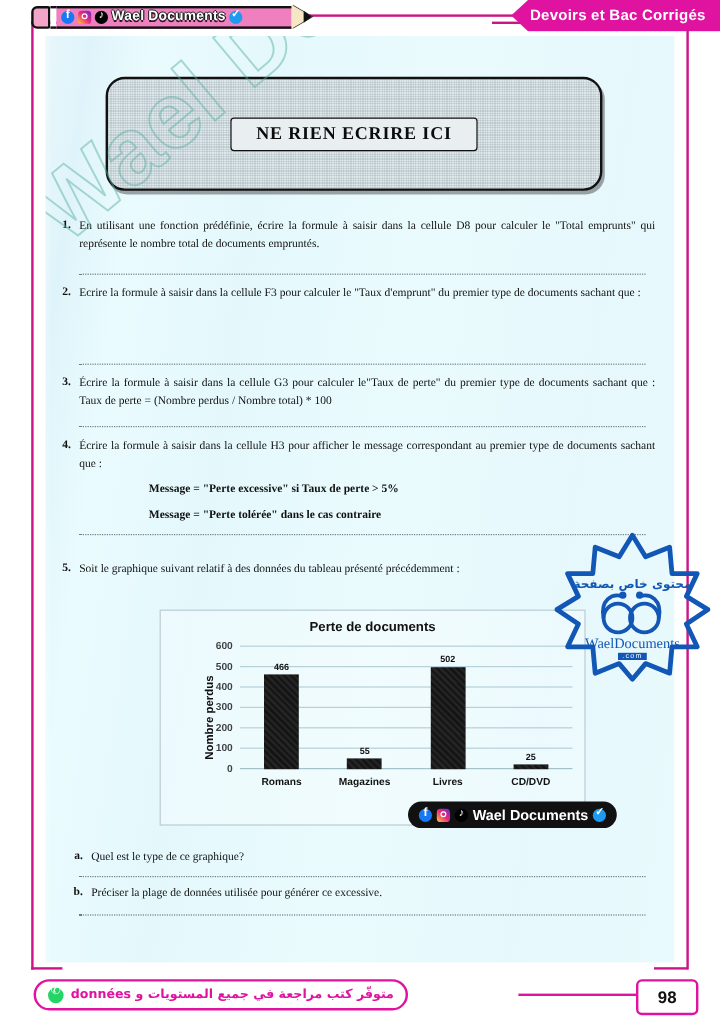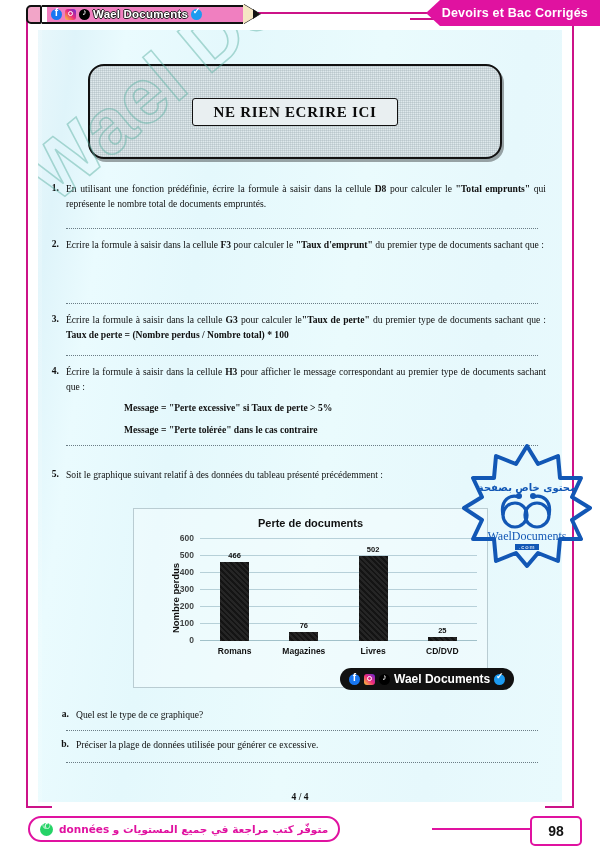--- a/index.html
+++ b/index.html
@@ -111,21 +111,21 @@
     padding:4px 20px;
   }
   #nerien-text{
     font:bold 15px "Liberation Serif",serif;letter-spacing:.7px;color:#0b0b0b;white-space:nowrap;
   }
 
   
   .q{position:absolute;display:flex;gap:7px;}
   .q-num{font:bold 9.6px "Liberation Serif",serif;color:#111;flex:0 0 auto;width:13px;text-align:right;}
   .q-body{font:9.6px "Liberation Serif",serif;color:#111;line-height:1.52;text-align:justify;}
-  .q-body b{font-weight:bold;}
+  .q-body b{font-weight:normal;}
   .center-line{display:block;text-align:center;font-weight:bold;margin-top:7px;}
   .indent-line{display:block;margin-left:58px;font-weight:bold;margin-top:7px;}
 
   .dotted{
     position:absolute;height:0;border-top:1.4px dotted #6b7d86;
   }
 
   
   #chart-box{
     position:absolute;left:95px;top:478px;width:355px;height:180px;
@@ -335,21 +335,21 @@
           <div class="bar-wrap">
             <div class="bar" style="height: 77.6667%; background: repeating-linear-gradient(45deg, rgba(255, 255, 255, 0.07) 0px, rgba(255, 255, 255, 0.07) 2px, rgba(0, 0, 0, 0) 2px, rgba(0, 0, 0, 0) 4px), rgb(20, 20, 20);"></div>
           </div>
           <span class="bar-val" style="bottom: 77.6667%;">466</span>
           <span class="cat-label">Romans</span>
         </div>
         <div class="bar-col" style="left: 32.25%; width: 10.5%;">
           <div class="bar-wrap">
             <div class="bar" style="height: 9.16667%; background: repeating-linear-gradient(45deg, rgba(255, 255, 255, 0.07) 0px, rgba(255, 255, 255, 0.07) 2px, rgba(0, 0, 0, 0) 2px, rgba(0, 0, 0, 0) 4px), rgb(20, 20, 20);"></div>
           </div>
-          <span class="bar-val" style="bottom: 9.16667%;">76</span>
+          <span class="bar-val" style="bottom: 9.16667%;">55</span>
           <span class="cat-label">Magazines</span>
         </div>
         <div class="bar-col" style="left: 57.25%; width: 10.5%;">
           <div class="bar-wrap">
             <div class="bar" style="height: 83.6667%; background: repeating-linear-gradient(45deg, rgba(255, 255, 255, 0.07) 0px, rgba(255, 255, 255, 0.07) 2px, rgba(0, 0, 0, 0) 2px, rgba(0, 0, 0, 0) 4px), rgb(20, 20, 20);"></div>
           </div>
           <span class="bar-val" style="bottom: 83.6667%;">502</span>
           <span class="cat-label">Livres</span>
         </div>
         <div class="bar-col" style="left: 82.25%; width: 10.5%;">
@@ -367,21 +367,20 @@
     <span class="q-body">Quel est le type de ce graphique?</span>
   </div>
   <div class="dotted" style="left:28px;top:700px;width:472px;"></div>
 
   <div class="q" style="left:18px;top:708px;width:470px;">
     <span class="q-num">b.</span>
     <span class="q-body">Préciser la plage de données utilisée pour générer ce excessive.</span>
   </div>
   <div class="dotted" style="left:28px;top:732px;width:472px;"></div>
 
-  <div id="sheet-pageno">4 / 4</div>
 </div>
 
 <div id="starburst">
   <svg width="130" height="128" viewBox="0 0 130 128">
     <polygon points="65,4 76,22 96,14 98,36 119,36 110,55 128,66 110,78 119,97 98,97 96,119 76,111 65,124 54,111 34,119 32,97 11,97 20,78 2,66 20,55 11,36 32,36 34,14 54,22" fill="none" stroke="#1257b5" stroke-width="4" stroke-linejoin="round"></polygon>
     <circle cx="53" cy="73" r="12" fill="none" stroke="#1257b5" stroke-width="3.2"></circle>
     <circle cx="75" cy="73" r="12" fill="none" stroke="#1257b5" stroke-width="3.2"></circle>
     <path d="M41 73 C38 58 48 52 57 55" fill="none" stroke="#1257b5" stroke-width="3.2"></path>
     <path d="M87 73 C90 58 80 52 71 55" fill="none" stroke="#1257b5" stroke-width="3.2"></path>
     <circle cx="57" cy="54" r="3" fill="#1257b5"></circle>

